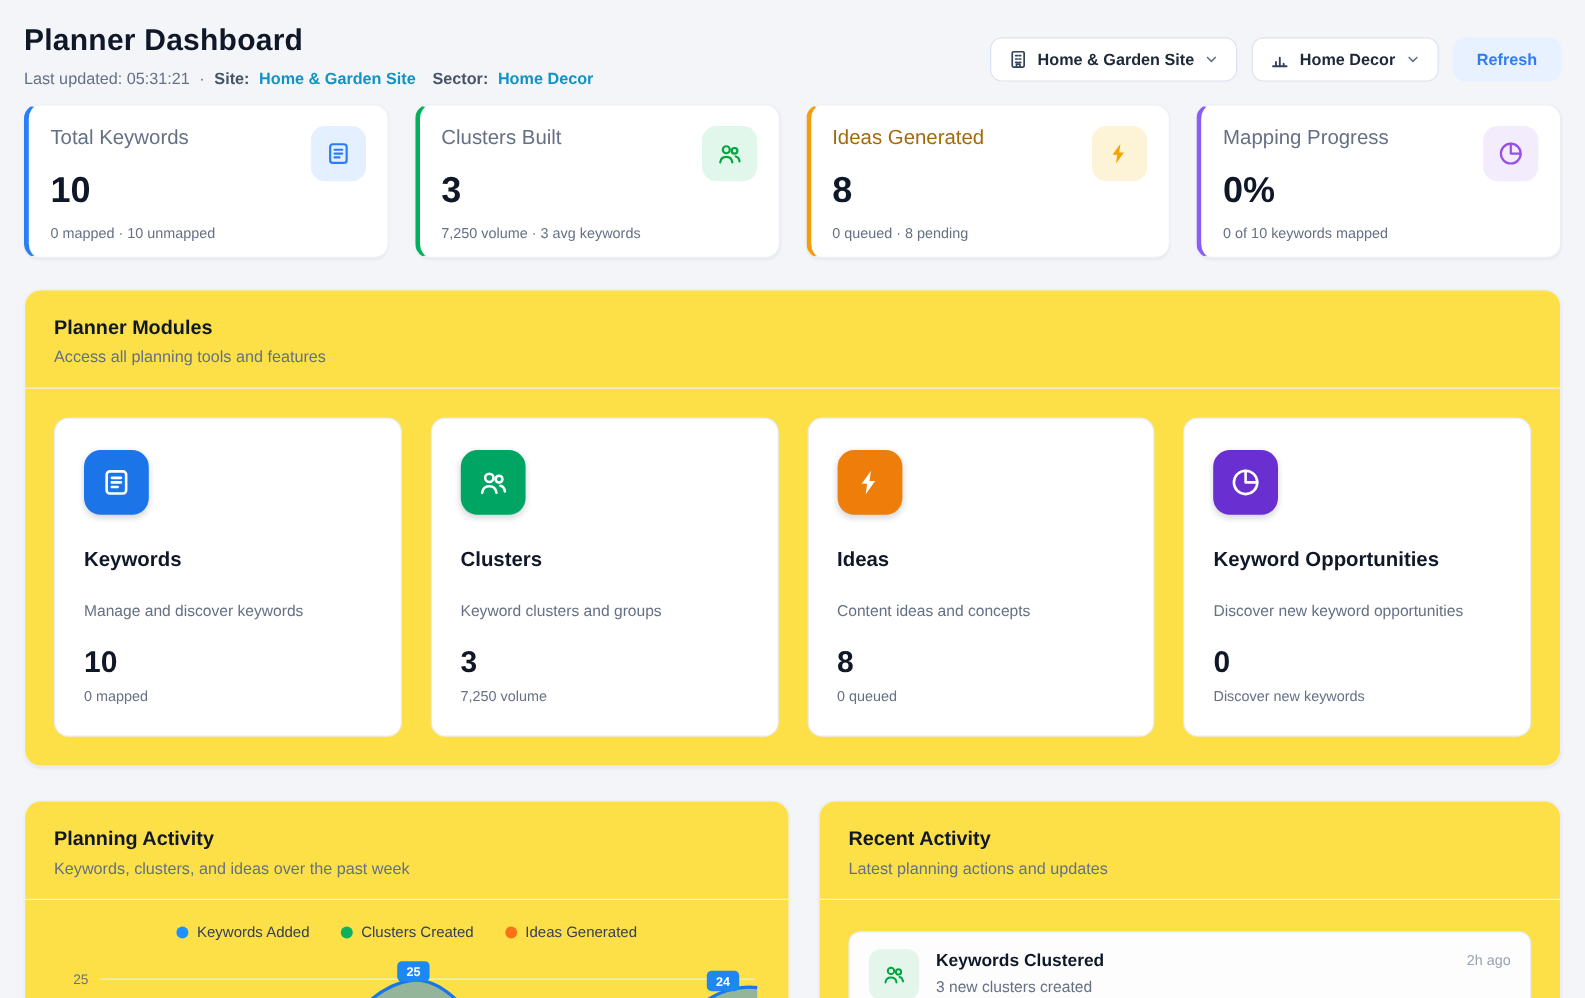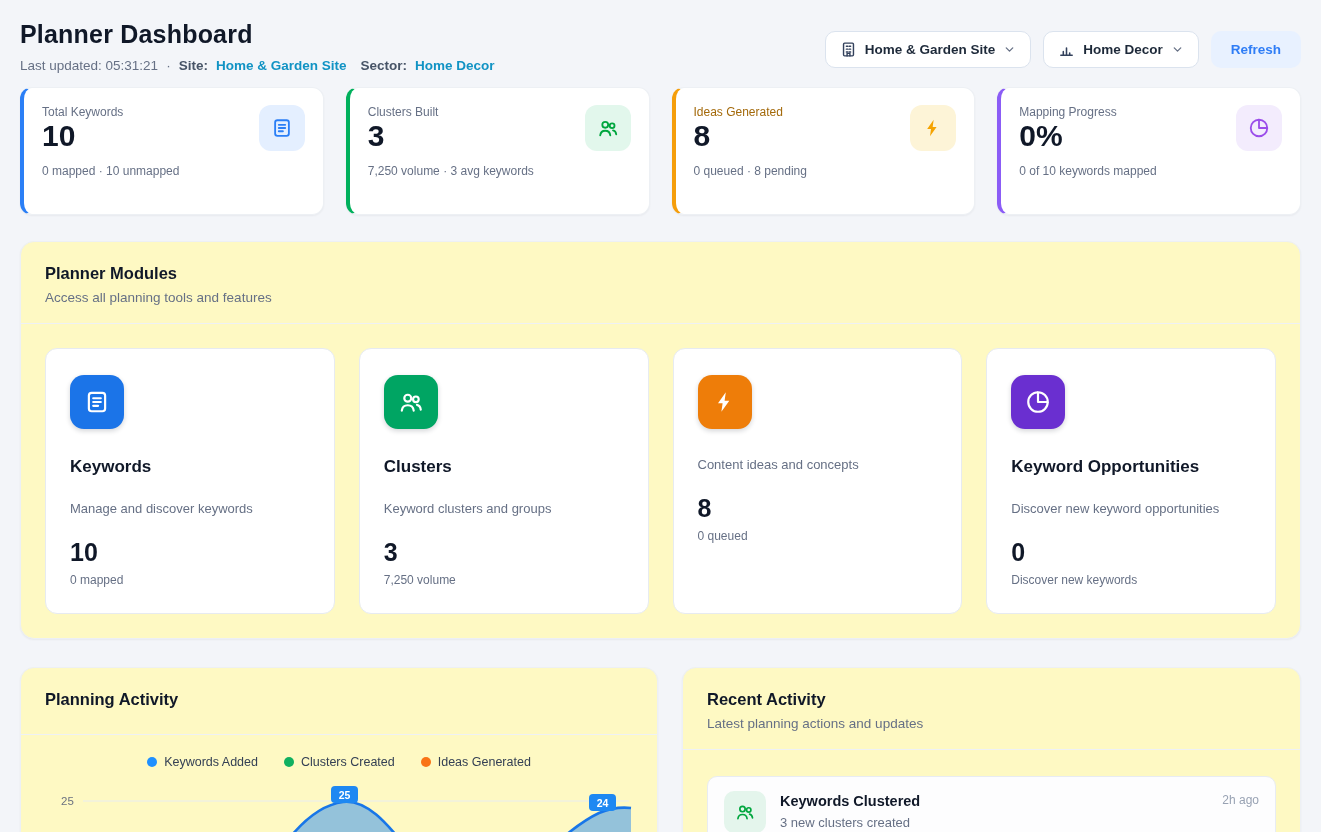--- a/index.html
+++ b/index.html
@@ -34,32 +34,32 @@
   .stat-card {
     background:#fff; border:1px solid #edf0f4; border-radius:12px;
     padding:17px 18px 15px 18px; height:128px;
     display:flex; justify-content:space-between;
     box-shadow:0 1px 2px rgba(16,24,40,.05);
   }
   .stat-blue   { border-left:4px solid #2b7ff6; }
   .stat-green  { border-left:4px solid #00b05c;gap:43px; }
   .stat-orange { border-left:4px solid #f59e0b; }
   .stat-purple { border-left:4px solid #8b5cf6; }
-  .stat-label { font-size:12px; color:#667085; margin-bottom:2px; }
+  .stat-label { font-size:17px; color:#667085; margin-bottom:19px; }
   .stat-orange .stat-label { color:#a3690a; }
   .stat-value { font-size:30px; font-weight:800; color:#101828; line-height:1; }
   .stat-sub { font-size:12px; color:#667085; margin-top:13px; }
   .stat-chip { width:46px; height:46px; border-radius:12px; display:flex; align-items:center; justify-content:center; flex:none; }
   .chip-blue   { background:#e4efff; color:#2b7ff6; }
   .chip-green  { background:#e2f7ec; color:#00a63e; }
   .chip-amber  { background:#fdf4d7; color:#f5a300; }
   .chip-purple { background:#f3ecfd; color:#9b4dea; }
   
   .card {
-    background:#fef9c3; border:1px solid #edf0f4; border-radius:14px;
+    background:#fde047; border:1px solid #edf0f4; border-radius:14px;
     box-shadow:0 1px 2px rgba(16,24,40,.05);
   }
   .modules-section { margin-top:26px; }
   .section-head { padding:22px 24px 18px 24px; border-bottom:1px solid #eef1f5; }
   .section-title { font-size:16.5px; font-weight:700; margin-bottom:7px; }
   .section-sub { font-size:13.5px; color:#667085; }
   .modules-grid { display:grid; grid-template-columns:repeat(4,1fr); gap:24px; padding:24px; }
   .module-card { border:1px solid #e7ebf0; border-radius:12px; padding:26px 24px; background:#fff; min-height:238px; cursor:pointer; }
   .module-icon { width:54px; height:54px; border-radius:14px; display:flex; align-items:center; justify-content:center; color:#fff; margin-bottom:28px; box-shadow:0 2px 5px rgba(16,24,40,.18); }
   .mod-blue   { background:#1b74e8; }
@@ -236,20 +236,21 @@
       <div class="module-value">3</div>
       <div class="module-sub">7,250 volume</div>
     </div>
 
     <div class="module-card">
       <div class="module-icon mod-orange">
         <svg width="24" height="24" viewBox="0 0 24 24" fill="currentColor">
             <path d="M12.8 2.2 5 13.2h4.6L8.4 21.8l7.9-11H11.6z"></path>
           </svg>
       </div>
+      <div class="module-title">Ideas</div>
       <div class="module-desc">Content ideas and concepts</div>
       <div class="module-value">8</div>
       <div class="module-sub">0 queued</div>
     </div>
 
     <div class="module-card">
       <div class="module-icon mod-purple">
         <svg width="26" height="26" viewBox="0 0 24 24" fill="none" stroke="currentColor" stroke-width="2" stroke-linejoin="round">
             <path d="M21 12A9 9 0 1 1 12 3"></path>
             <path d="M12 3a9 9 0 0 1 9 9h-9z"></path>
@@ -261,20 +262,21 @@
       <div class="module-sub">Discover new keywords</div>
     </div>
   </div>
 </div>
 
 <div class="bottom">
 
   <div class="card panel">
     <div class="section-head">
       <div class="section-title">Planning Activity</div>
+      <div class="section-sub">Keywords, clusters, and ideas over the past week</div>
     </div>
     <div class="panel-body">
       <div class="legend">
         <span class="legend-item">
           <span class="dot dot-blue"></span>
           <span>Keywords Added</span>
         </span>
         <span class="legend-item">
           <span class="dot dot-green"></span>
           <span>Clusters Created</span>

